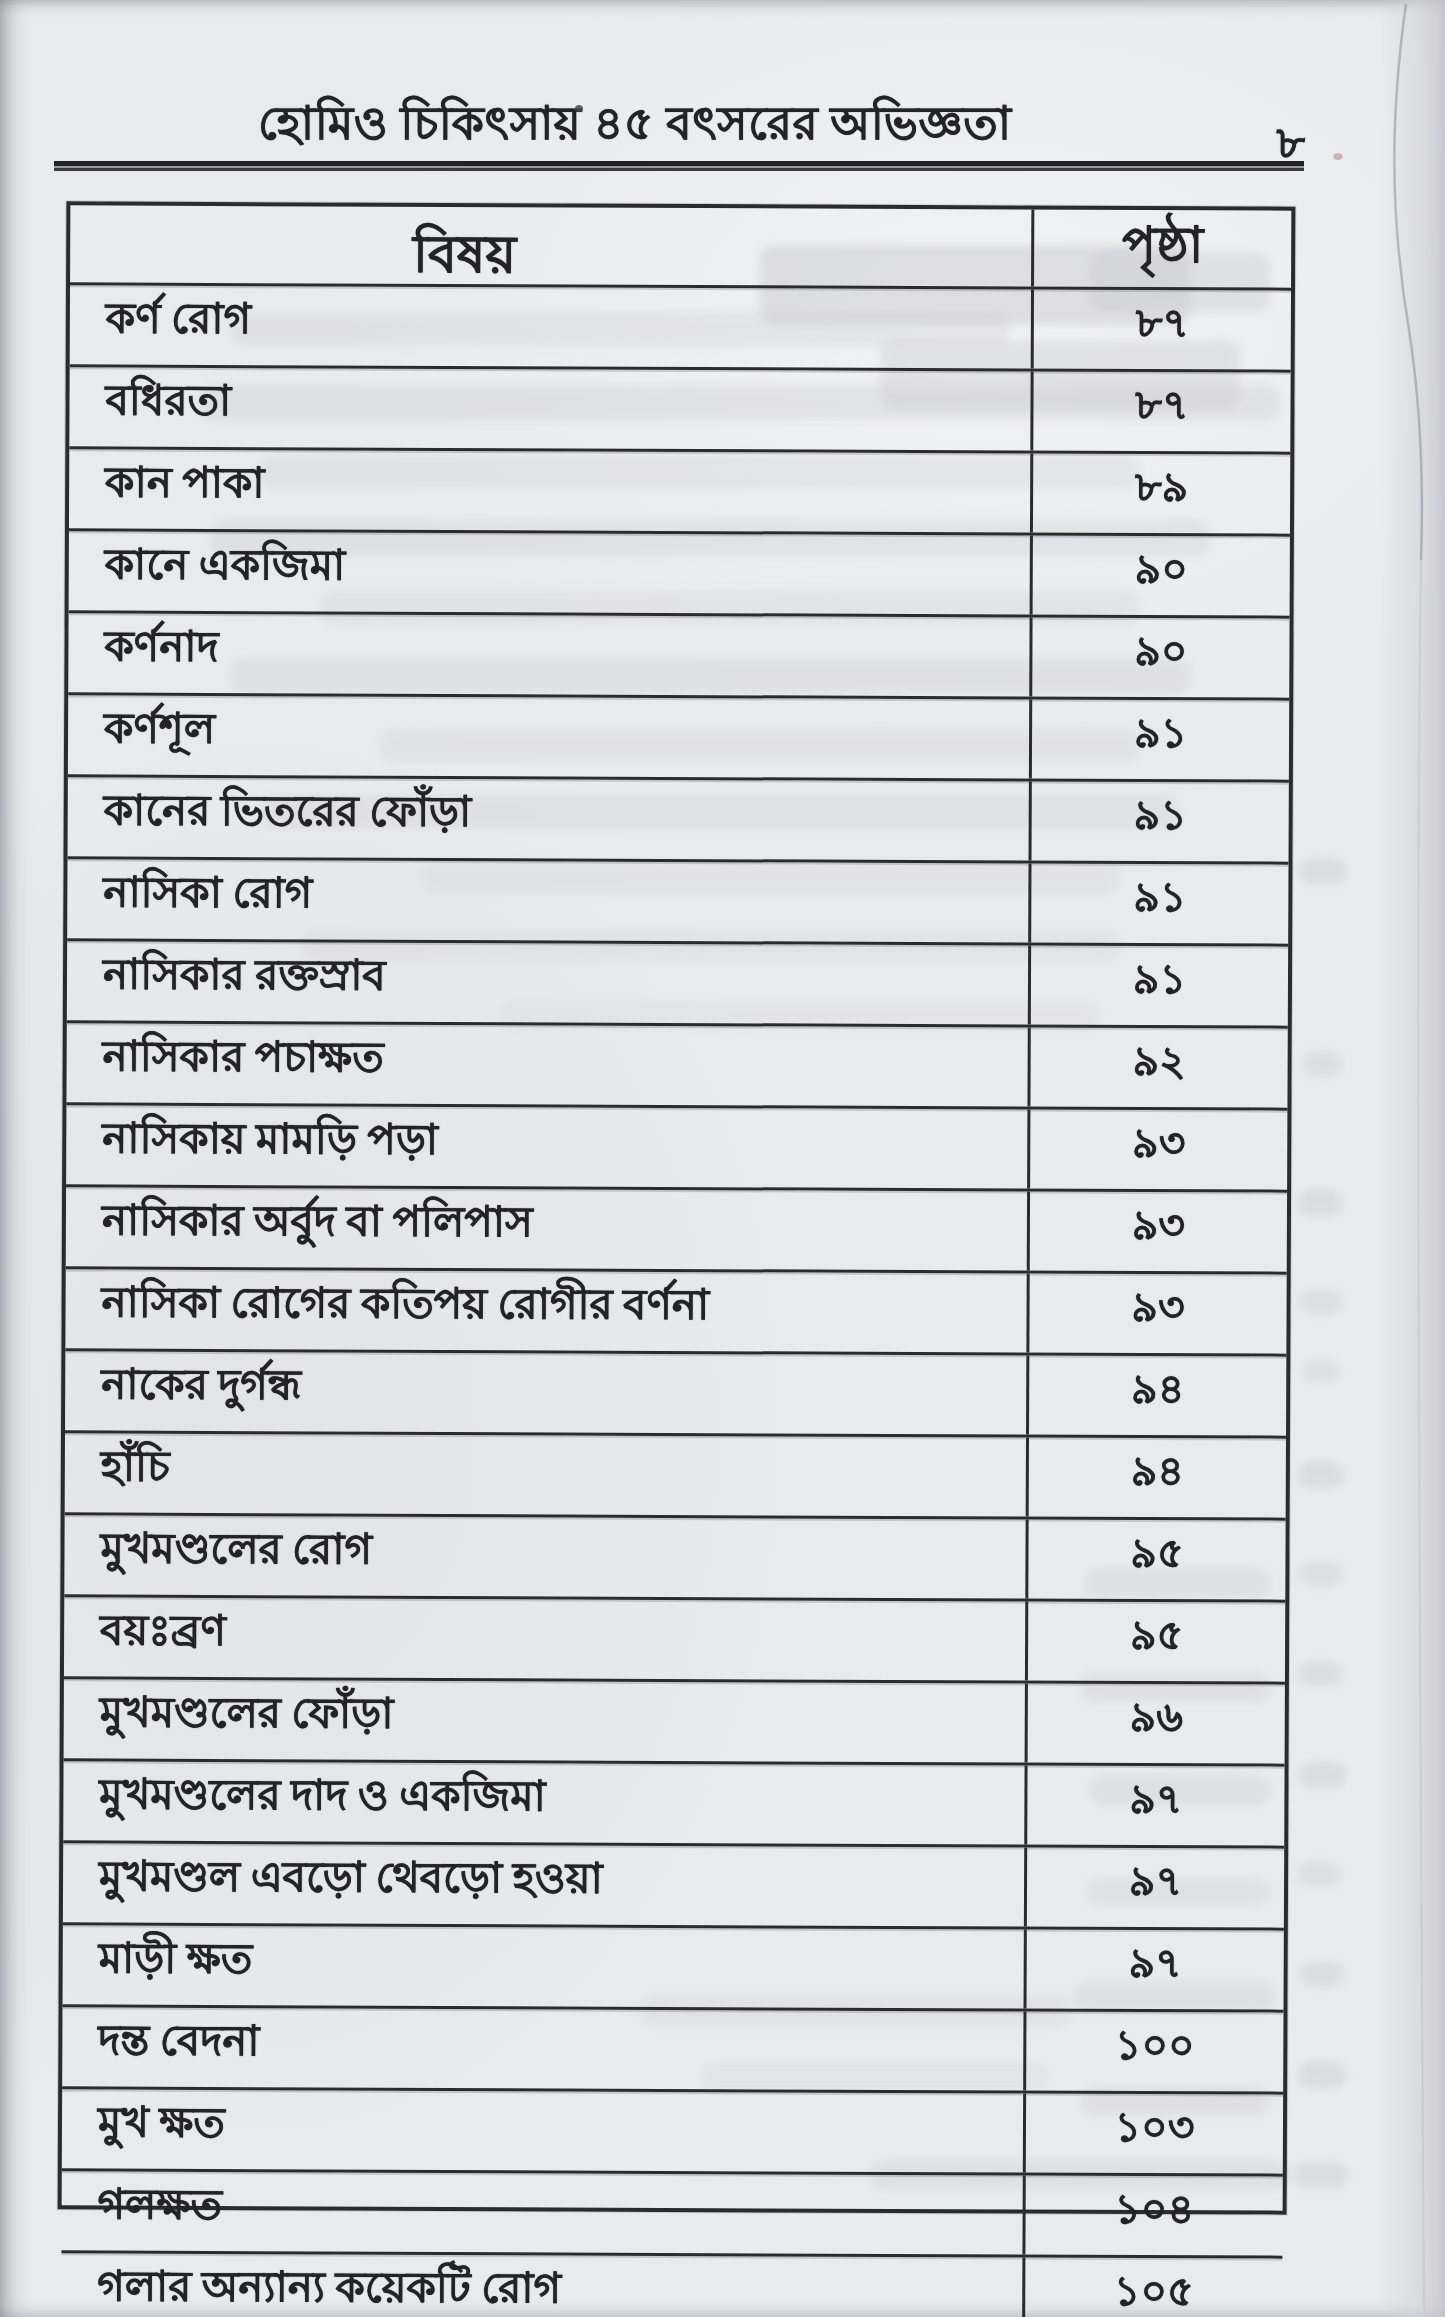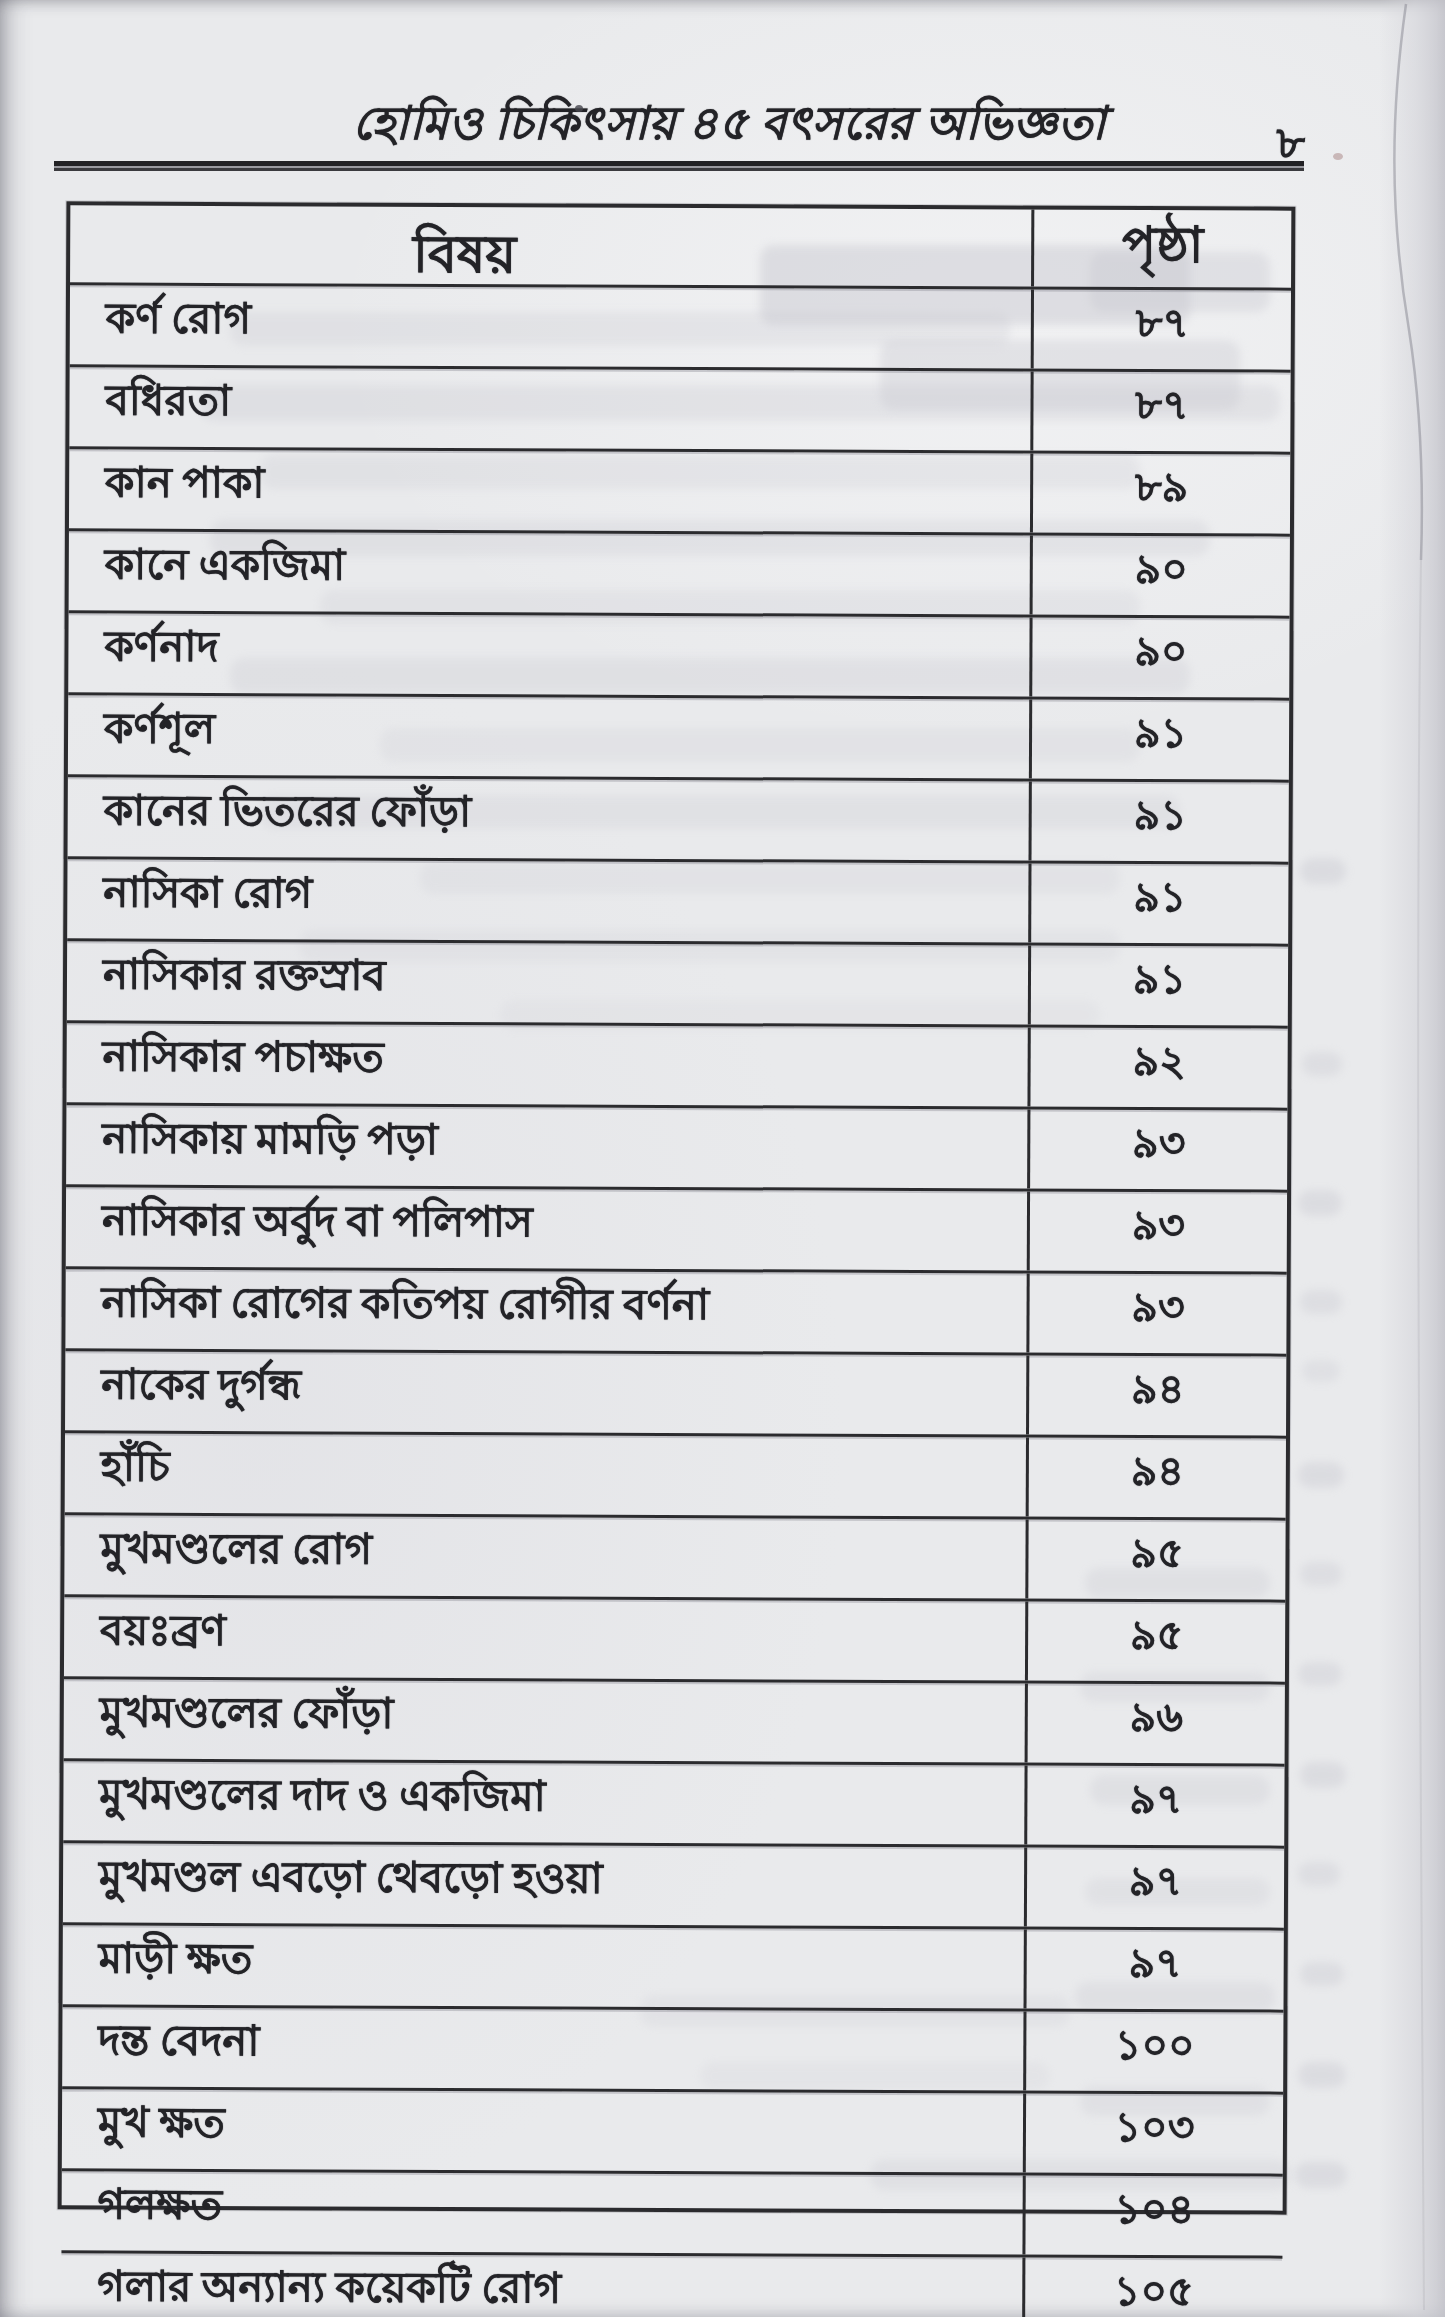--- a/index.html
+++ b/index.html
@@ -28,28 +28,27 @@
       inset 0 -12px 18px -12px rgba(110,110,120,.30);
   }
   
   .right-band{
     position:absolute; top:0; right:0; width:66px; height:100%;
     background:linear-gradient(to right, rgba(214,214,220,0) 0%, rgba(210,210,216,.55) 55%, rgba(198,198,205,.8) 100%);
   }
   .crease-svg{ position:absolute; top:0; left:0; width:1445px; height:2317px; pointer-events:none; }
 
   .running-title{
-    position:absolute; left:284px; top:88px; width:822px;
-    text-align:right;
+    position:absolute; left:258px; top:88px; width:822px;
+    text-align:left;
     font-size:46px; font-weight:700;
     color:var(--ink);
     text-shadow:0 0 1px rgba(30,30,36,.75);
     letter-spacing:.5px;
     white-space:nowrap;
-    font-style:italic;
   }
   .folio{
     position:absolute; top:110px; right:140px;
     font-size:44px; font-weight:700; color:var(--ink);
     text-shadow:0 0 1px rgba(30,30,36,.75);
   }
   .header-rule{
     position:absolute; left:54px; top:161px; width:1250px; height:10px;
     background:linear-gradient(to bottom, #222225 0%, #222225 52%, #9a9aa0 52%, #9a9aa0 68%, #3a3a3e 68%, #3a3a3e 100%);
   }

